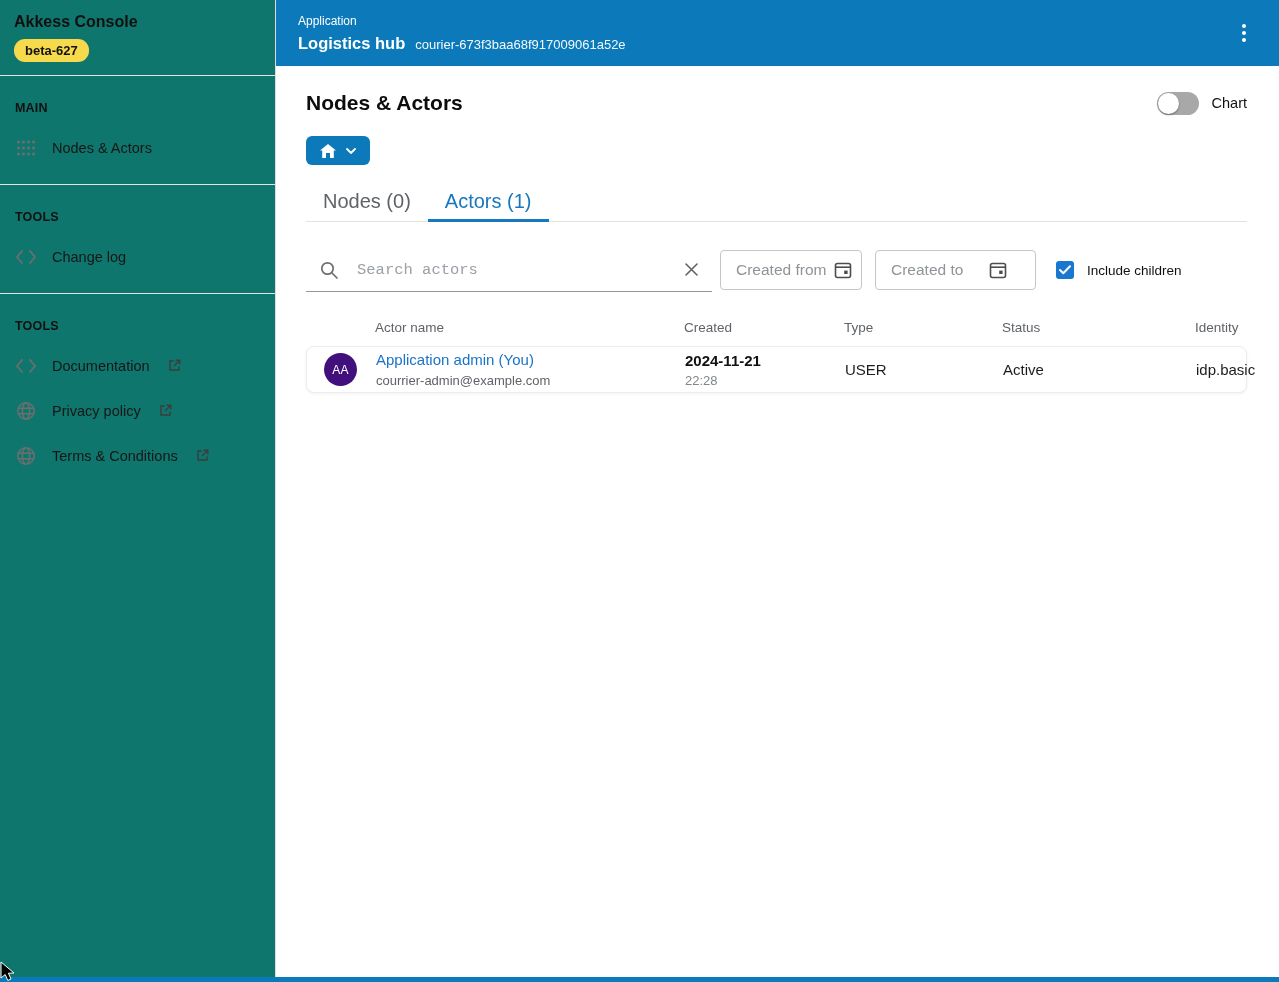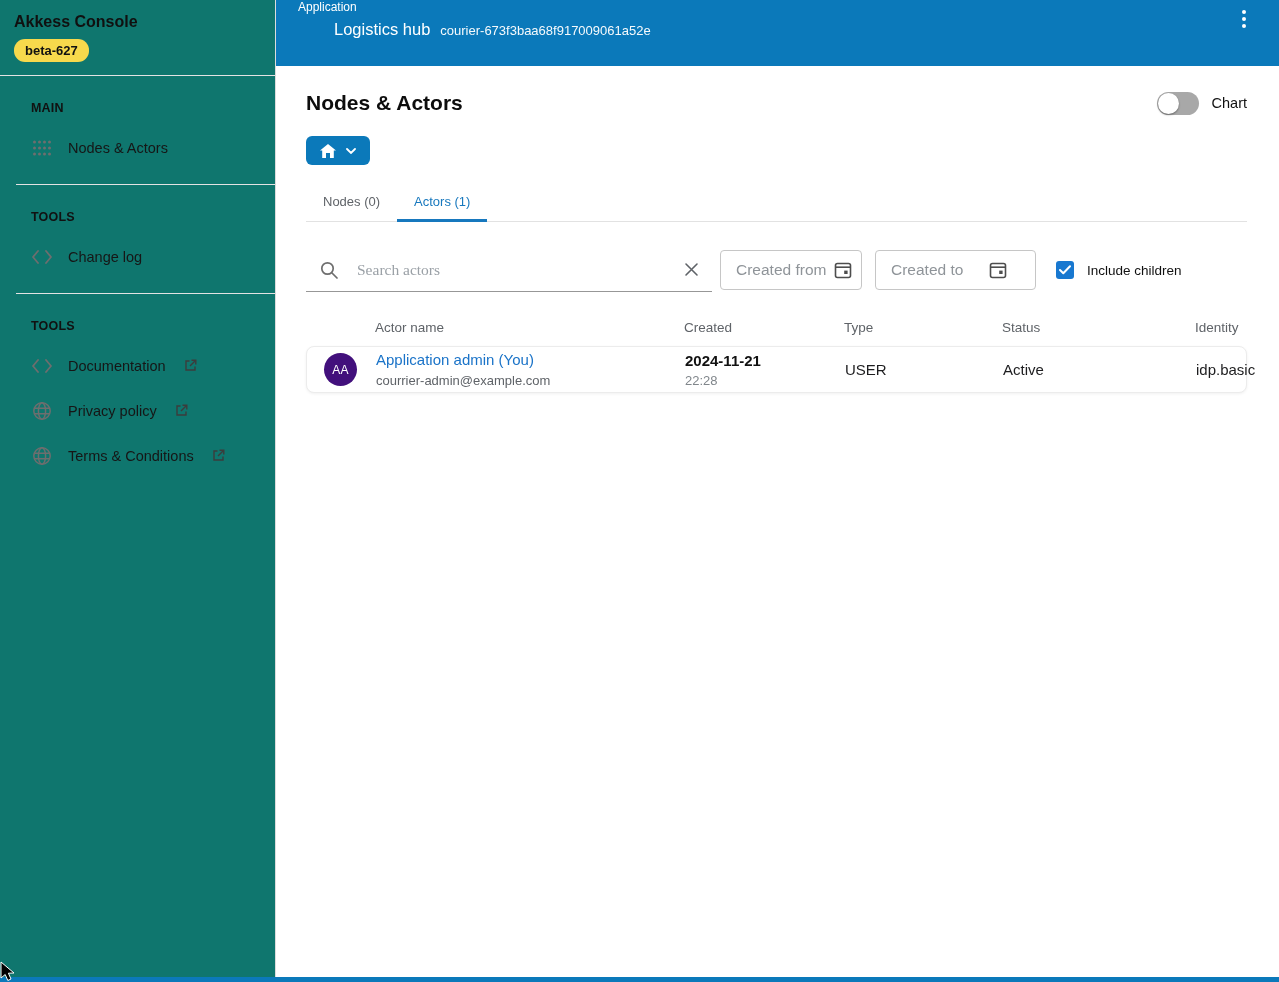--- a/index.html
+++ b/index.html
@@ -8,57 +8,57 @@
     width:1279px; height:982px; overflow:hidden; position:relative;
     font-family:"Liberation Sans", sans-serif; background:#fff; display:flex;
     color:#1b1b1b;
   }
   
   .sidebar { width:276px; flex:none; background:#0f766e; border-right:1px solid #dcdcdc; }
   .side-head { padding:13px 14px 13px; border-bottom:1px solid #e3e3e3; }
   .app-title { font-size:16px; font-weight:700; color:#101010; }
   .badge { display:inline-block; margin-top:8px; background:#f7d94c; color:#111;
            font-size:13px; font-weight:700; padding:4px 11px; border-radius:11px; }
-  .side-section { padding:13px 0 14px;margin-left:16px; }
+  .side-section { padding:13px 0 14px; }
   .side-section.bordered { border-bottom:1px solid #e3e3e3; }
   .side-label { padding:12px 15px 10px; font-size:12.5px; font-weight:700; color:#111; letter-spacing:.2px; }
   .side-item { display:flex; align-items:center; gap:16px; padding:12px 15px; font-size:14.5px; color:#161616; cursor:pointer; }
   .side-item .ic { width:21px; height:21px; flex:none; display:flex; align-items:center; justify-content:center; color:#6e6e6e; }
   .ext { margin-left:2px; color:#3c3c3c; display:inline-flex; }
   
   .main { flex:1; min-width:0; display:flex; flex-direction:column; background:#fff; }
-  .topbar { height:66px; flex:none; background:#0b79ba; color:#fff; display:flex; align-items:flex-start; padding:0 16px 0 22px; }
+  .topbar { height:66px; flex:none; background:#0b79ba; color:#fff; display:flex; align-items:center; padding:0 16px 0 22px; }
   .topbar-text { flex:1; min-width:0; }
   .kicker { font-size:12px; margin-bottom:6px; }
   .title-line { display:flex; align-items:baseline; gap:10px; }
-  .app-name { font-size:16.5px; font-weight:400;margin-left:36px; }
+  .app-name { font-size:16.5px; font-weight:700; }
   .app-id { font-size:13px; color:rgba(255,255,255,.96); }
   .kebab { width:38px; height:38px; display:flex; flex-direction:column; align-items:center; justify-content:center; gap:3px; cursor:pointer; border-radius:50%; }
   .kebab .dot { width:4px; height:4px; border-radius:50%; background:#fff; }
   .content { flex:1; padding:0 32px 0 30px; position:relative; }
   .title-row { margin-top:25px; display:flex; justify-content:space-between; align-items:center; }
   h1.page-title { margin:0; font-size:21px; font-weight:700; color:#0d0d0d; }
   .toggle-wrap { display:flex; align-items:center; gap:13px; }
   .toggle { width:42px; height:23px; border-radius:12px; background:#a8a8a8; position:relative; cursor:pointer; }
   .toggle .knob { position:absolute; left:1px; top:1px; width:21px; height:21px; border-radius:50%; background:#fff;
                   box-shadow:0 1px 2px rgba(0,0,0,.4); }
   .toggle-label { font-size:14.5px; color:#111; }
   .home-btn { margin-top:21px; width:64px; height:29px; background:#0b79ba; border:none; border-radius:6px;
               display:flex; align-items:center; justify-content:center; gap:10px; cursor:pointer; color:#fff; }
   
   .tabs { margin-top:16px; display:flex; border-bottom:1px solid #e2e2e2; }
-  .tab { padding:0 17px; height:40px; display:flex; align-items:center; font-size:13px; color:#5f6368;
+  .tab { padding:0 17px; height:40px; display:flex; align-items:center; font-size:20px; color:#5f6368;
          position:relative; cursor:pointer; background:none; border:none; font-family:inherit; }
   .tab.active { color:#1778be; }
   .tab.active::after { content:""; position:absolute; left:0; right:0; bottom:-1px; height:3px; background:#1778be; }
   
   .filters { margin-top:26px; display:flex; align-items:center; }
   .search { width:406px; height:44px; display:flex; align-items:center; border-bottom:1px solid #979797; }
   .search .mag { margin:0 17px 0 14px; color:#6e6e6e; display:flex; }
-  .search input { flex:1; border:none; outline:none; font-size:15.5px; color:#333; background:transparent; min-width:0; font-family:Liberation Serif, serif; }
+  .search input { flex:1; border:none; outline:none; font-size:15.5px; color:#333; background:transparent; min-width:0; font-family:Liberation Mono, monospace; }
   .search input::placeholder { color:#9aa0a6; }
   .search .clear { margin:0 13px 0 6px; background:none; border:none; cursor:pointer; color:#5f6368; display:flex; padding:0; }
   .datebox { height:40px; border:1px solid #c6c6c6; border-radius:4px; display:flex; align-items:center; padding:0 11px 0 13px; background:#fff; }
   .datebox input { width:96px; border:none; outline:none; font-size:15.5px; color:#333; background:transparent; font-family:inherit; }
   .datebox input::placeholder { color:#8f9499; }
   .datebox .cal { color:#4d4d4d; display:flex; cursor:pointer; margin-left:4px; }
   .db1 { margin-left:8px; width:142px; }
   .db2 { margin-left:13px; width:161px; }
   .cb-wrap { margin-left:20px; display:flex; align-items:center; }
   .checkbox { width:18px; height:18px; border-radius:3px; background:#1878d0; display:flex; align-items:center; justify-content:center; cursor:pointer; flex:none; }

